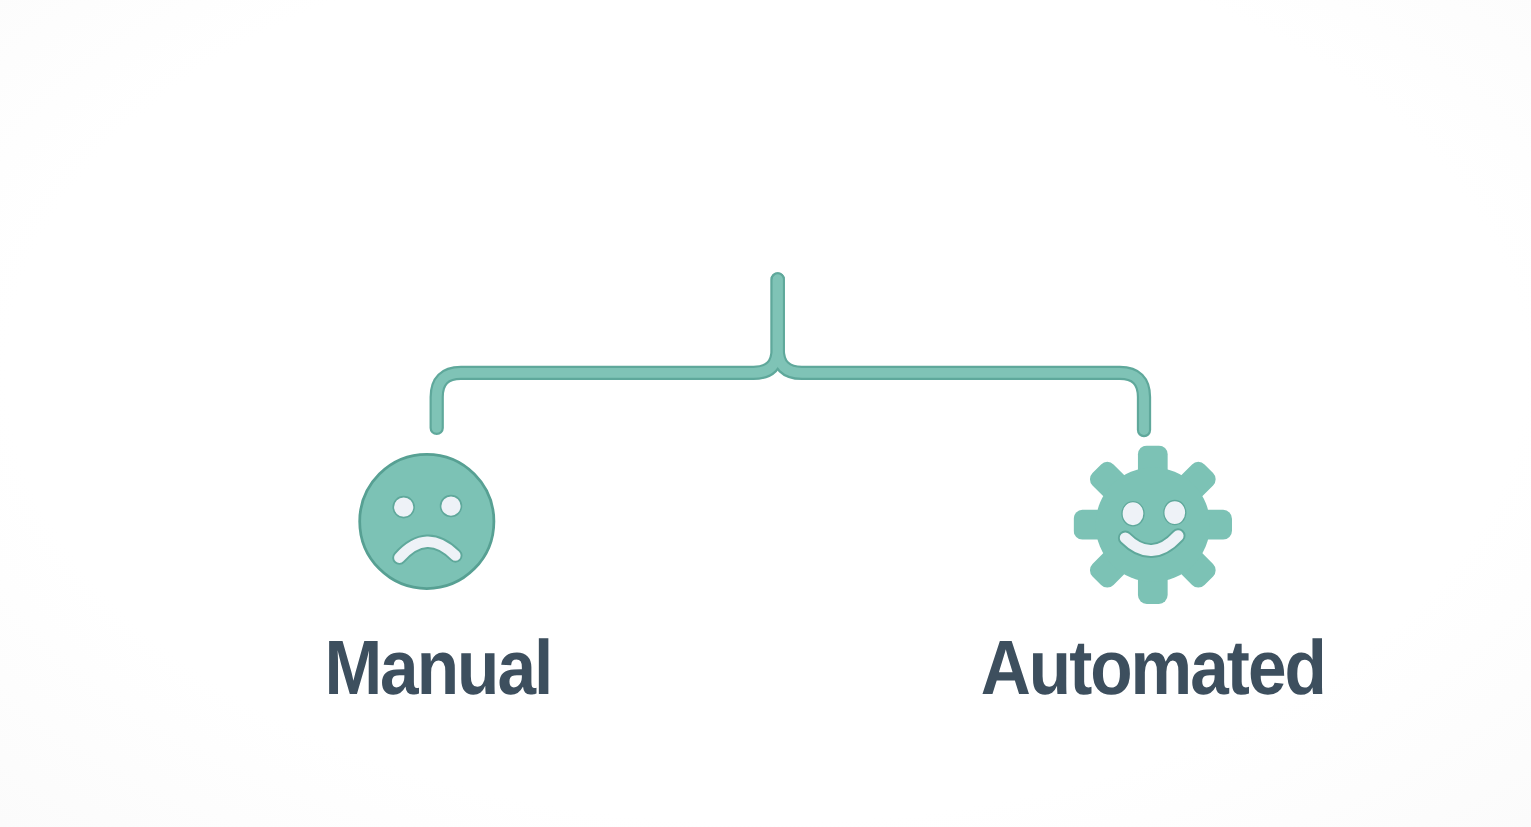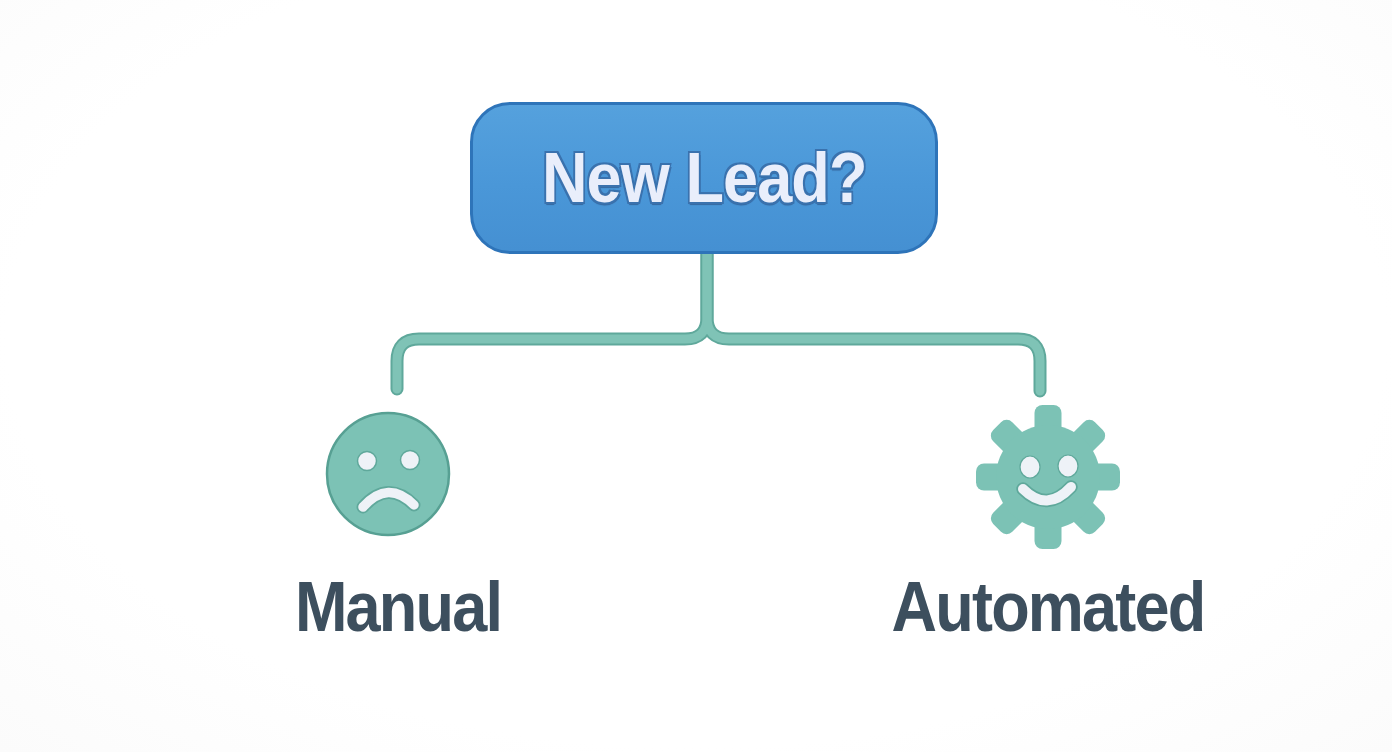--- a/index.html
+++ b/index.html
@@ -80,23 +80,20 @@
       <path d="M707 254 L707 317 Q707 339 685 339 L419 339 Q397 339 397 361 L397 389"></path>
       <path d="M707 254 L707 317 Q707 339 729 339 L1018 339 Q1040 339 1040 361 L1040 391"></path>
     </g>
 
     <g fill="none" stroke="#7fc3b6" stroke-width="9" stroke-linecap="round" stroke-linejoin="round">
       <path d="M707 254 L707 317 Q707 339 685 339 L419 339 Q397 339 397 361 L397 389"></path>
       <path d="M707 254 L707 317 Q707 339 729 339 L1018 339 Q1040 339 1040 361 L1040 391"></path>
     </g>
   </svg>
 
-  <div class="node-box">
-    <span class="node-label">New Lead?</span>
-  </div>
 
   <div class="icon icon-sad">
     <svg viewBox="0 0 130 130" width="130" height="130" xmlns="http://www.w3.org/2000/svg" aria-hidden="true">
       <circle cx="65" cy="65" r="61" fill="#7cc2b5" stroke="#57a093" stroke-width="2.5"></circle>
       <circle cx="44" cy="52" r="9.5" fill="#eef2f7" stroke="#5fa89b" stroke-width="1.5"></circle>
       <circle cx="87" cy="51" r="9.5" fill="#eef2f7" stroke="#5fa89b" stroke-width="1.5"></circle>
       <path d="M40 98 Q65 70 91 96" fill="none" stroke="#5fa89b" stroke-width="13" stroke-linecap="round"></path>
       <path d="M40 98 Q65 70 91 96" fill="none" stroke="#eef2f7" stroke-width="9.5" stroke-linecap="round"></path>
     </svg>
   </div>

